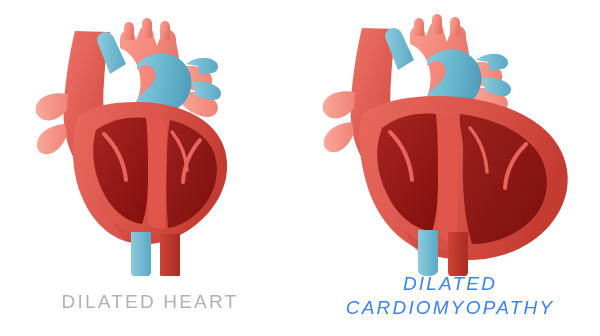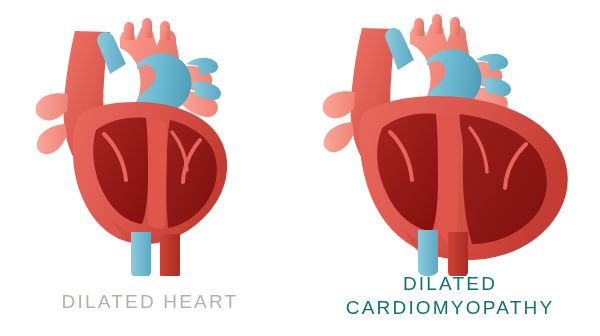--- a/index.html
+++ b/index.html
@@ -251,17 +251,17 @@
         <path d="M226 138 C214 150 206 164 205 182" stroke="#e8645c" stroke-width="4" fill="none" stroke-linecap="round"></path>
         <path d="M170 122 C180 134 186 150 187 166" stroke="#e8645c" stroke-width="3.5" fill="none" stroke-linecap="round"></path>
 
         <path d="M104 224 C126 246 168 250 200 240 C180 254 140 256 116 244 Z" fill="#cf463c" opacity="0.55"></path>
 
         <path d="M118 224 L138 224 L138 264 C138 268 133 270 128 270 C122 270 118 268 118 264 Z" fill="url(#d-blue2)"></path>
         <path d="M148 226 L168 226 L168 266 C168 270 163 272 158 272 C152 272 148 270 148 266 Z" fill="url(#d-dao)"></path>
       </svg>
     </div>
 
-    <div class="caption" id="caption-dilated" style="color: #0f766e;">DILATED
+    <div class="caption" id="caption-dilated" style="color: #3b82f6; font-style: italic;">DILATED
 CARDIOMYOPATHY</div>
   </div>
 
 </div>
 
 </body></html>

